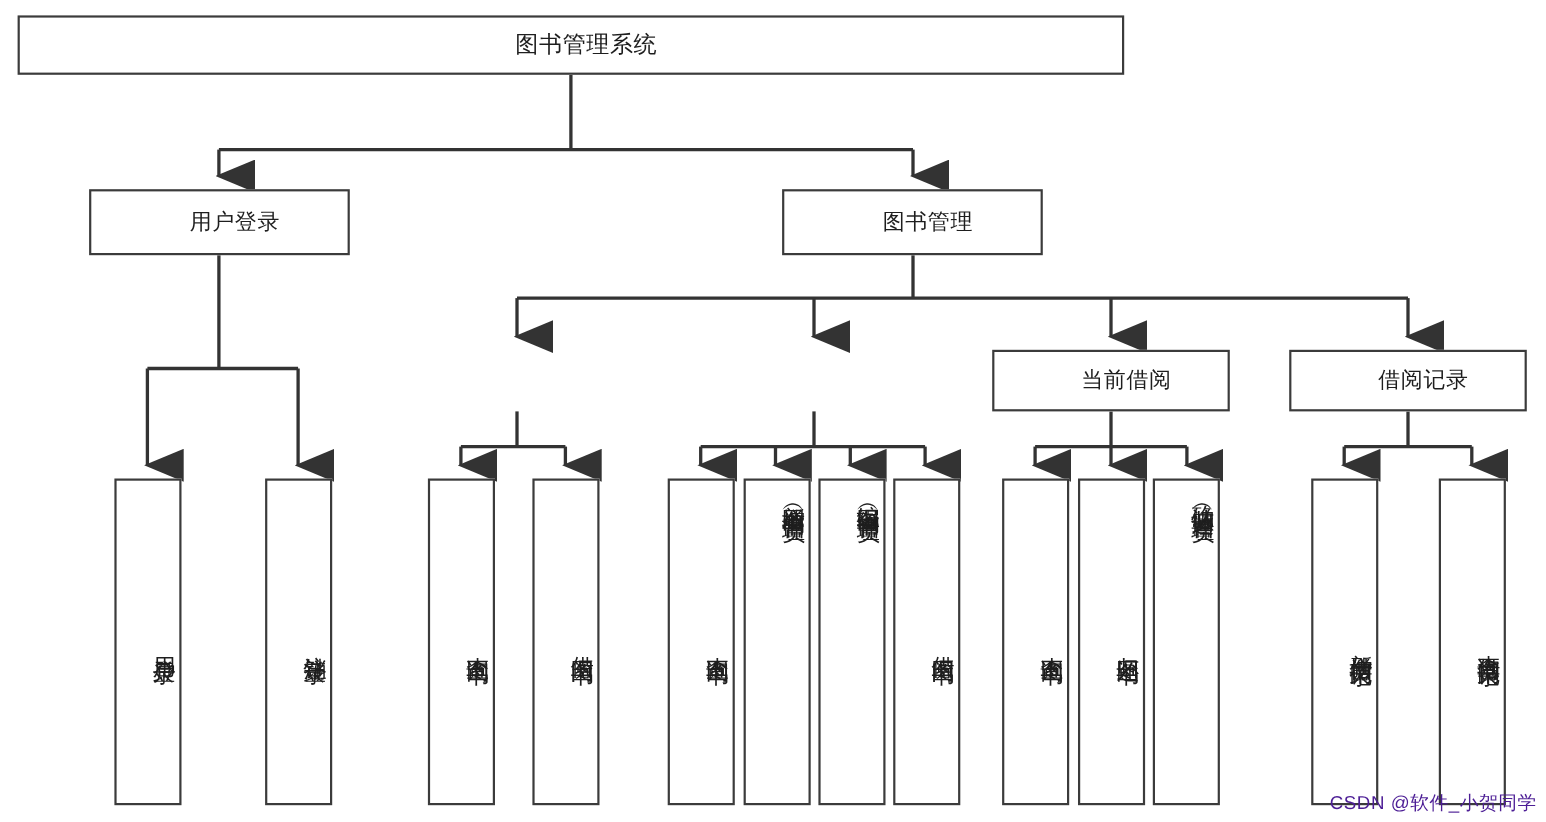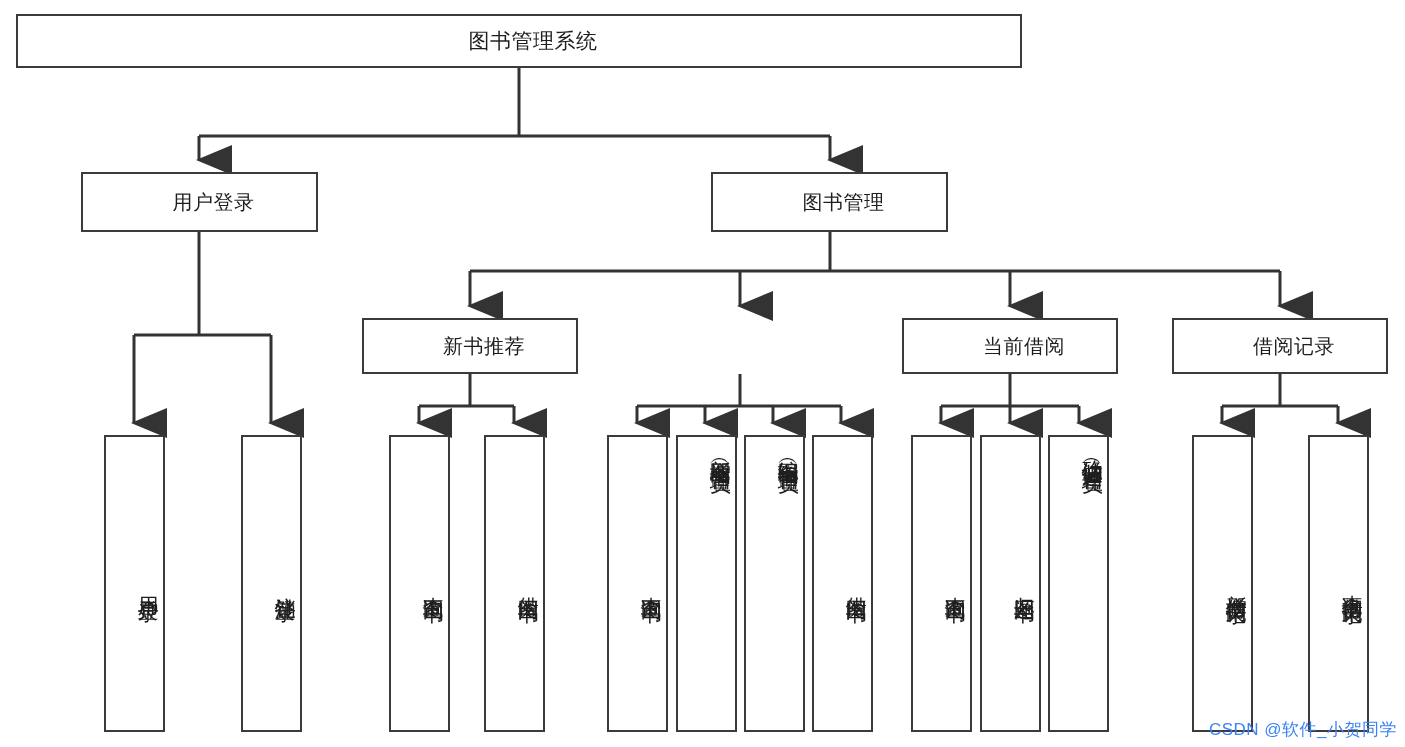--- a/index.html
+++ b/index.html
@@ -27,21 +27,21 @@
       letter-spacing:2px;
       white-space:nowrap;
   }
   .node.leaf.top .lbl{align-self:flex-start;margin-top:6px;}
 
   
   #wires{position:absolute;left:0;top:0;width:1405px;height:747px;}
 
   
   #watermark{position:absolute;right:8px;bottom:6px;font-size:17px;
-             color:#3b82f6;white-space:nowrap;letter-spacing:.5px;}
+             color:#4c1d95;white-space:nowrap;letter-spacing:.5px;}
 </style>
 </head>
 <body>
 
 <div id="stage">
 
   <svg id="wires" viewBox="0 0 1405 747" xmlns="http://www.w3.org/2000/svg">
     <defs>
       <marker id="arr" viewBox="0 0 10 12" refX="5" refY="11" markerWidth="10" markerHeight="12" orient="auto-start-reverse">
         <path d="M0,0 L10,0 L5,12 Z" fill="#333333"></path>
@@ -96,23 +96,20 @@
   </div>
 
   <div class="node lvl2" style="left:81px;top:172px;width:237px;height:60px;">
     <span class="lbl">用户登录</span>
   </div>
 
   <div class="node lvl2" style="left:711px;top:172px;width:237px;height:60px;">
     <span class="lbl">图书管理</span>
   </div>
 
-  <div class="node lvl3" style="left:362px;top:318px;width:216px;height:56px;">
-    <span class="lbl">新书推荐</span>
-  </div>
 
 
   <div class="node lvl3" style="left:1172px;top:318px;width:216px;height:56px;">
     <span class="lbl">借阅记录</span>
   </div>
 
   <div class="node lvl3" style="left:902px;top:318px;width:216px;height:56px;">
     <span class="lbl">当前借阅</span>
   </div>
 

